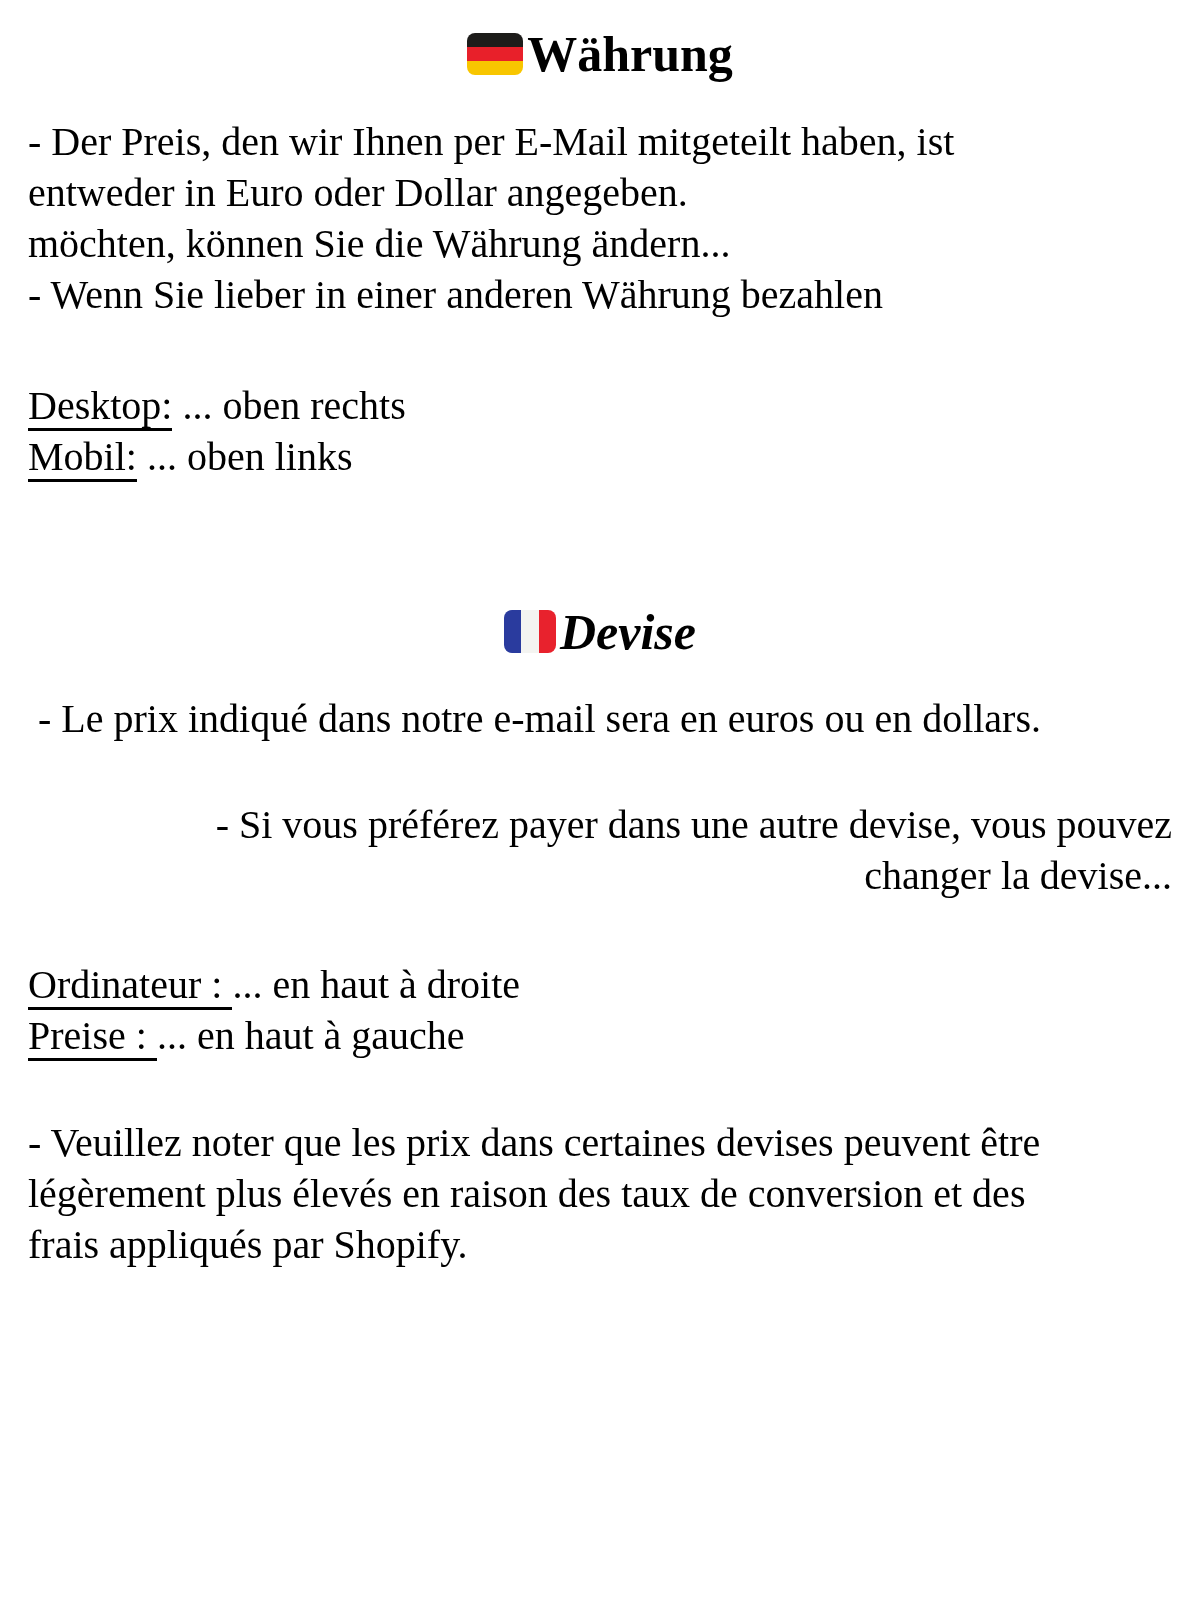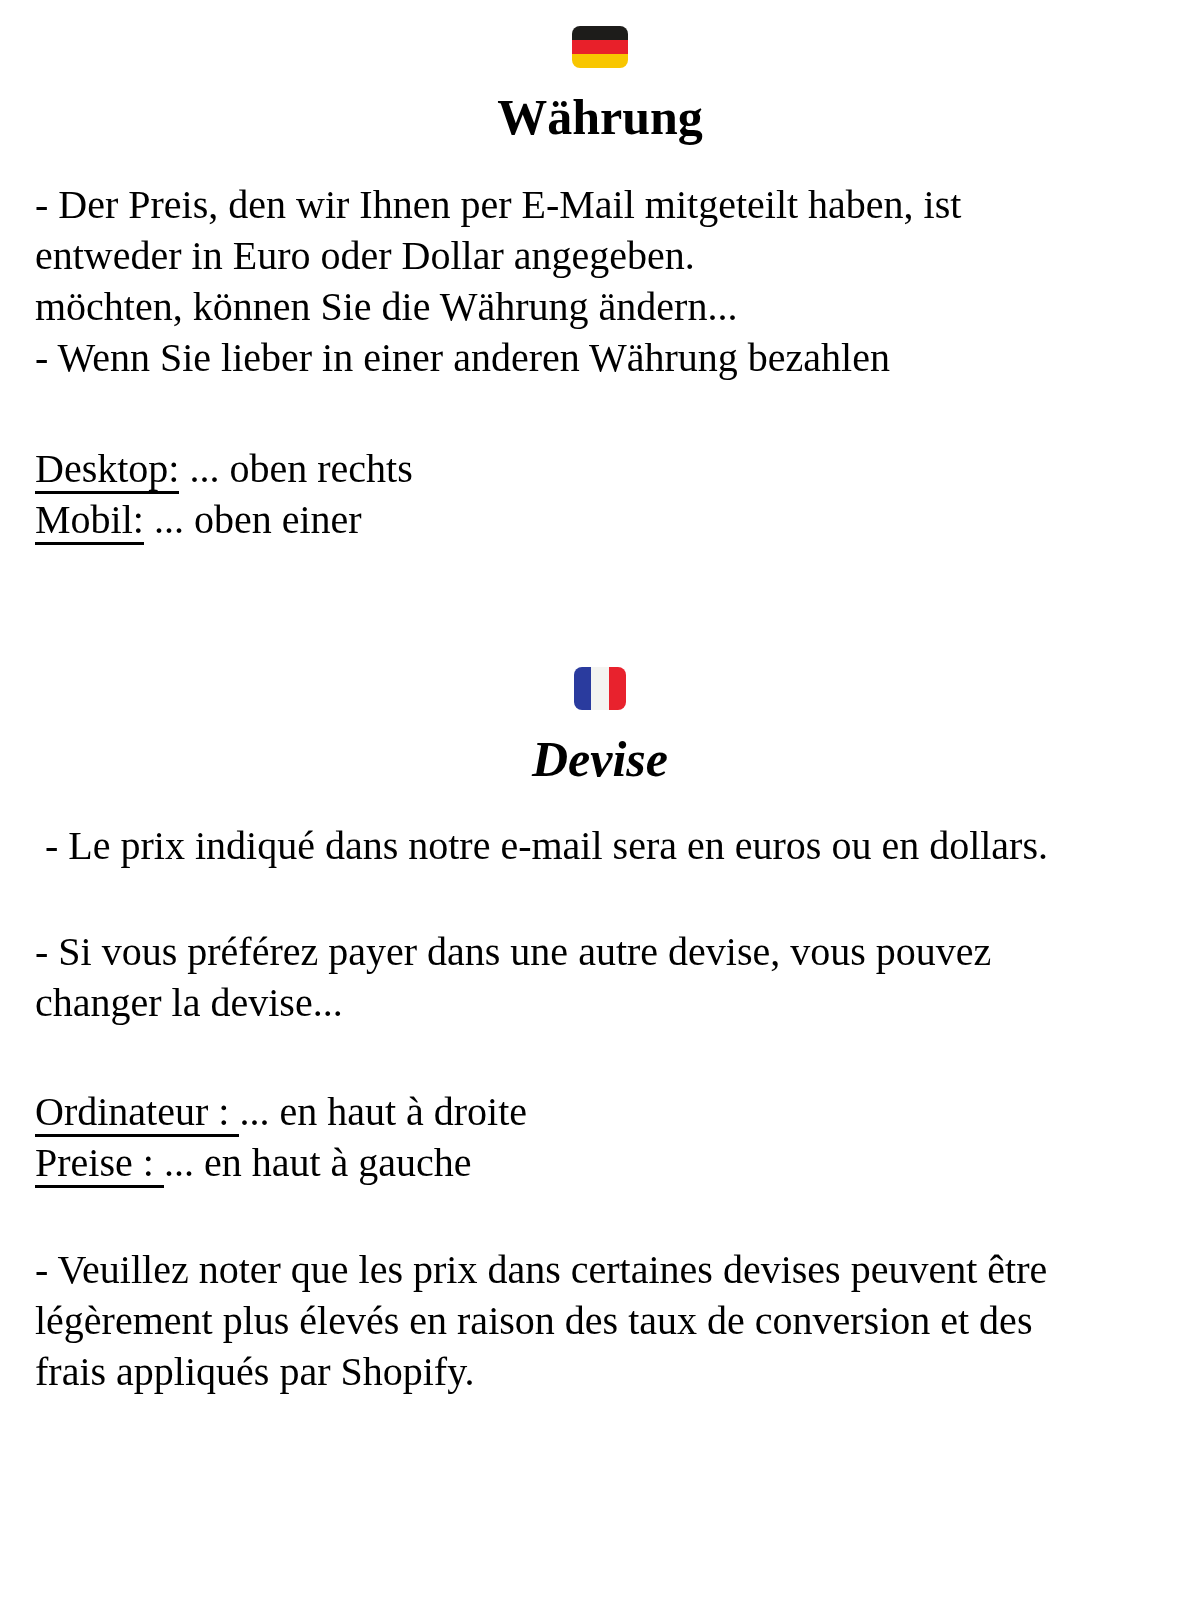--- a/index.html
+++ b/index.html
@@ -15,48 +15,47 @@
     color: #000000;
     overflow: hidden;
   }
   main {
     padding: 0 28px;
   }
   .heading {
     display: flex;
     justify-content: center;
     align-items: center;
-    gap: 21px;
+    gap: 4px;
     font-size: 50px;
     font-weight: bold;
     line-height: 56px;
-    flex-direction: column;
   }
   .flag {
     display: inline-block;
     flex: 0 0 auto;
   }
   .flag-de { width: 56px; height: 42px; border-radius: 8px; }
   .flag-fr { width: 52px; height: 43px; border-radius: 8px; }
-  .para { margin: 7px; }
+  .para { margin: 0; }
   .line {
     font-size: 40px;
     line-height: 51px;
     white-space: pre;
   }
   .u {
     border-bottom: 3px solid #000000;
   }
   .heading-de { margin-top: 26px; }
   .de-intro   { margin-top: 30px; }
   .de-loc     { margin-top: 60px; }
   .de-note    { margin-top: 58px; }
   .heading-fr { margin-top: 122px; font-style: italic; }
   .fr-intro   { margin-top: 32px; }
-  .fr-change  { margin-top: 55px; }
+  .fr-change  { margin-top: 55px; text-align: right; }
   .fr-loc     { margin-top: 58px; }
   .fr-note    { margin-top: 56px; }
 </style>
 </head>
 <body style="background: rgb(255, 255, 255); color: rgb(0, 0, 0);">
 
 <main>
 
   <section>
     <h1 class="heading heading-de">
@@ -66,21 +65,21 @@
 
     <div class="para de-intro">
       <div class="line">- Der Preis, den wir Ihnen per E-Mail mitgeteilt haben, ist</div>
       <div class="line">entweder in Euro oder Dollar angegeben.</div>
       <div class="line">möchten, können Sie die Währung ändern...</div>
       <div class="line">- Wenn Sie lieber in einer anderen Währung bezahlen</div>
     </div>
 
     <div class="para de-loc">
       <div class="line"><span class="u">Desktop:</span><span> ... oben rechts</span></div>
-      <div class="line"><span class="u">Mobil:</span><span> ... oben einer</span></div>
+      <div class="line"><span class="u">Mobil:</span><span> ... oben links</span></div>
     </div>
 
   </section>
 
   <section>
     <h1 class="heading heading-fr">
       <span class="flag flag-fr" style="background: linear-gradient(to right, rgb(42, 59, 158) 0px, rgb(42, 59, 158) 33.4%, rgb(244, 244, 241) 33.4%, rgb(244, 244, 241) 66.7%, rgb(232, 34, 45) 66.7%, rgb(232, 34, 45) 100%);"></span>
       <span>Devise</span>
     </h1>
 

